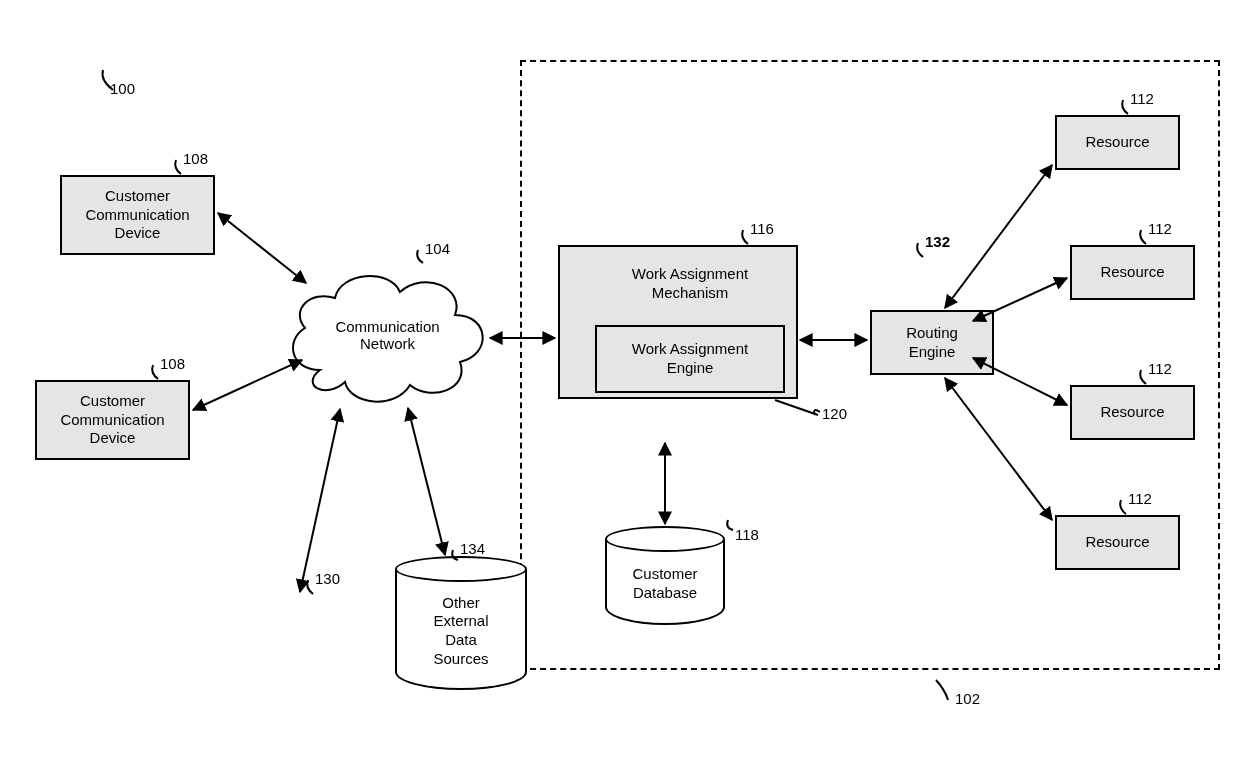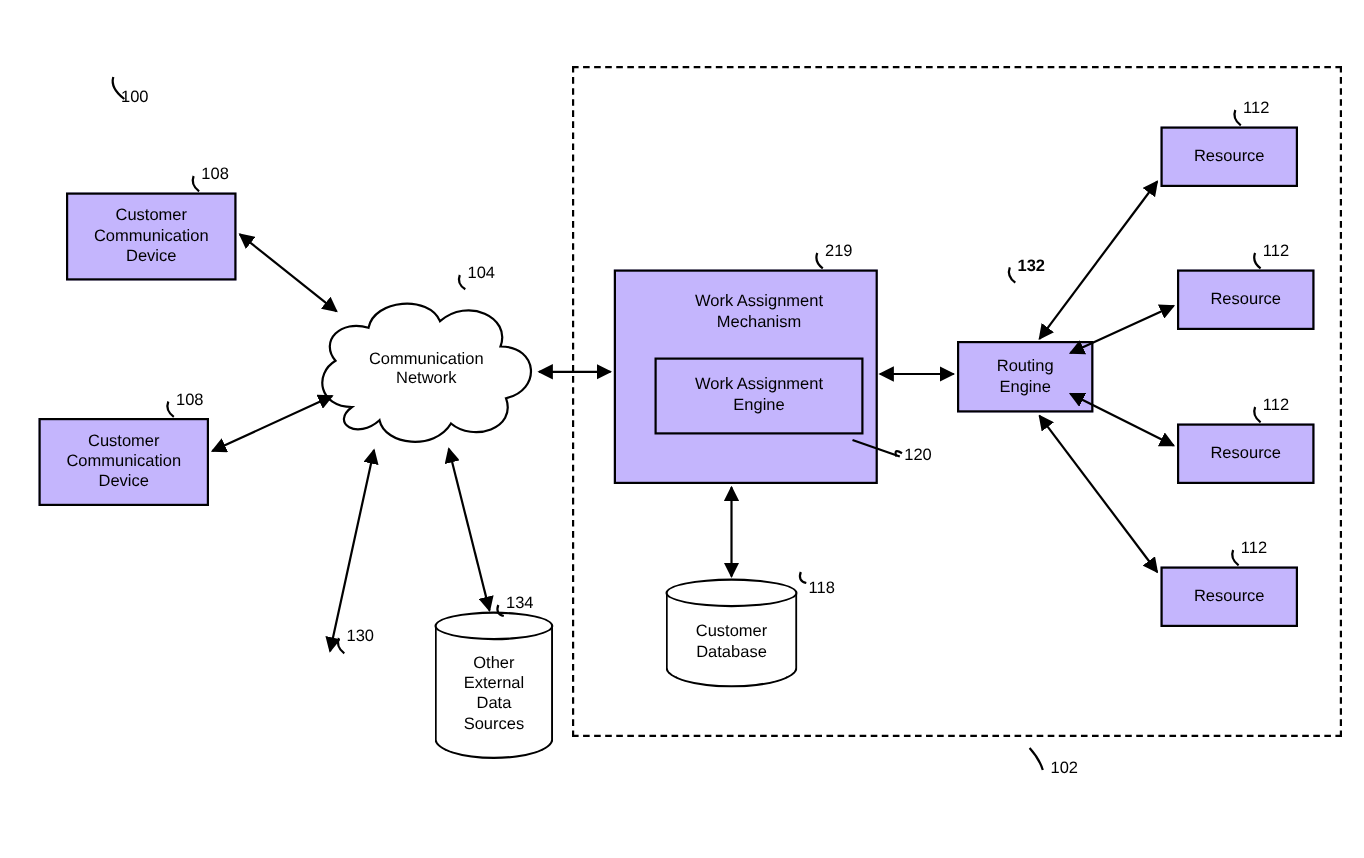--- a/index.html
+++ b/index.html
@@ -13,21 +13,21 @@
     color: #000;
   }
   .stage {
     position: relative;
     width: 1240px;
     height: 780px;
   }
   .box {
     position: absolute;
     border: 2px solid #000;
-    background: #c4b5fd;
+    background: #e5e5e5;
     display: flex;
     align-items: center;
     justify-content: center;
     text-align: center;
     line-height: 1.25;
     box-sizing: border-box;
     padding: 4px;
   }
   .lbl {
     position: absolute;
@@ -123,27 +123,27 @@
                C145 10 185 28 175 55
                C210 55 212 95 180 102
                C190 130 150 142 130 125
                C115 150 70 145 65 122
                C45 140 20 125 40 110 Z" fill="#fff" stroke="#000" stroke-width="2"></path>
     </svg>
     <div class="text" style="white-space:pre-line;">Communication<br>Network</div>
   </div>
 
 
-  <div class="db" style="left:395px; top:570px; width:108px;">
+  <div class="db" style="left:395px; top:570px; width:132px;">
     <div class="cyl" style="height:120px;">
       <div class="t" style="white-space:pre-line;">Other<br>External<br>Data<br>Sources</div>
     </div>
   </div>
 
-  <div class="box" style="left:558px; top:245px; width:240px; height:195px; flex-direction:column; justify-content:flex-start; padding-top:18px; gap:22px;padding-left:28px;">
+  <div class="box" style="left:558px; top:245px; width:240px; height:154px; flex-direction:column; justify-content:flex-start; padding-top:18px; gap:22px;padding-left:28px;">
     <span style="white-space:pre-line;">Work Assignment<br>Mechanism</span>
 
     <div class="box" style="position:relative; left:auto; top:auto; width:190px; height:70px;">
       <span style="white-space:pre-line;">Work Assignment<br>Engine</span>
     </div>
   </div>
 
   <div class="db" style="left:605px; top:540px; width:120px;">
     <div class="cyl" style="height:85px;">
       <div class="t" style="white-space:pre-line;">Customer<br>Database</div>
@@ -166,21 +166,21 @@
   <div class="box" style="left:1055px; top:515px; width:125px; height:55px;">
     <span>Resource</span>
   </div>
 
   <span class="lbl" style="left:110px; top:60px;margin-top:20px;">100</span>
   <span class="lbl" style="left:183px; top:150px;">108</span>
   <span class="lbl" style="left:160px; top:355px;">108</span>
   <span class="lbl" style="left:425px; top:240px;">104</span>
   <span class="lbl" style="left:315px; top:570px;">130</span>
   <span class="lbl" style="left:460px; top:540px;">134</span>
-  <span class="lbl" style="left:750px; top:220px;">219</span>
+  <span class="lbl" style="left:750px; top:220px;">116</span>
   <span class="lbl" style="left:822px; top:405px;">120</span>
   <span class="lbl" style="left:735px; top:526px;">118</span>
   <span class="lbl" style="left:925px; top:233px;font-weight:bold;">132</span>
   <span class="lbl" style="left:1130px; top:90px;">112</span>
   <span class="lbl" style="left:1148px; top:220px;">112</span>
   <span class="lbl" style="left:1148px; top:360px;">112</span>
   <span class="lbl" style="left:1128px; top:490px;">112</span>
   <span class="lbl" style="left:955px; top:690px;">102</span>
 
   <svg class="overlay">

